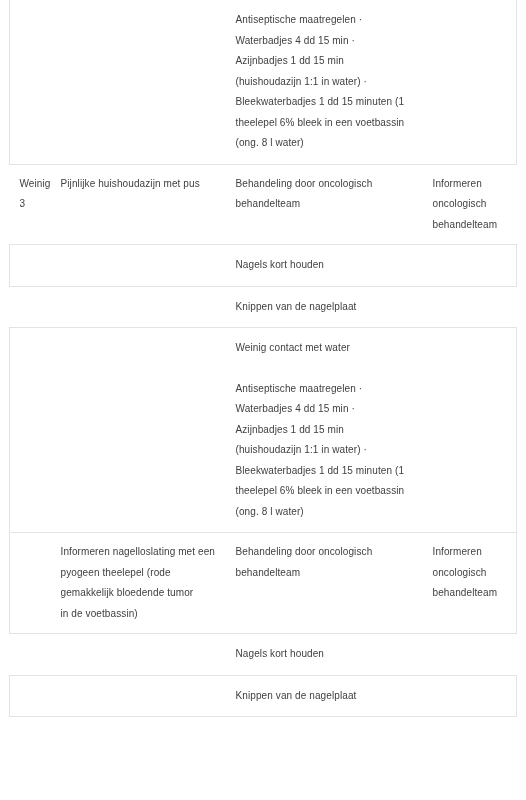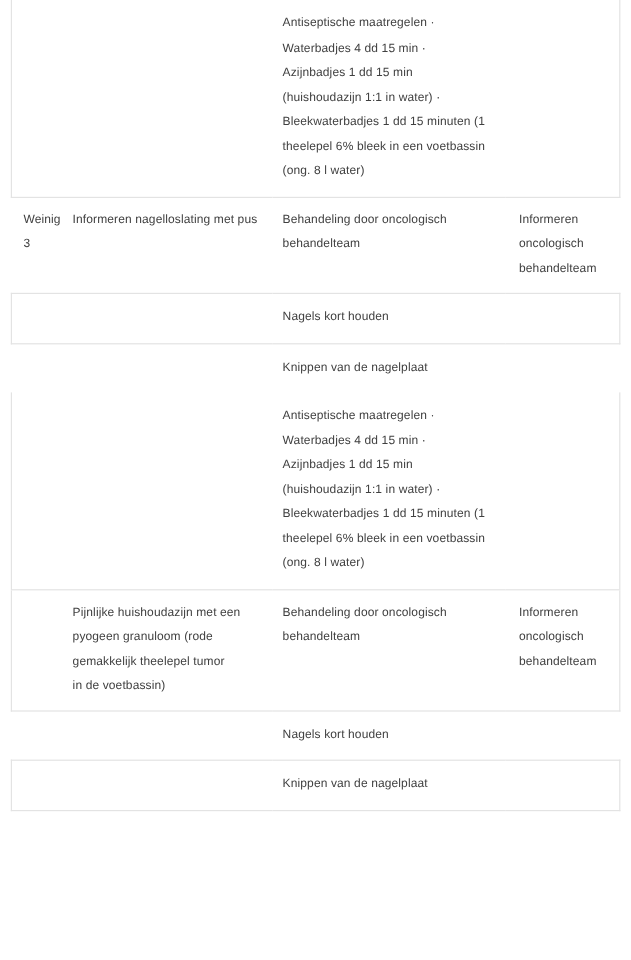--- a/index.html
+++ b/index.html
@@ -110,21 +110,21 @@
 
     <tr class="plain pad-mid">
       <td class="c-1">
         <div class="cell-inner lines">
           <div>Weinig</div>
           <div>3</div>
         </div>
       </td>
       <td class="c-2">
         <div class="cell-inner lines">
-          <div>Informeren nagelloslating met pus</div>
+          <div>Pijnlijke huishoudazijn met pus</div>
         </div>
       </td>
       <td class="c-3">
         <div class="cell-inner lines">
           <div>Behandeling door oncologisch</div>
           <div>behandelteam</div>
         </div>
       </td>
       <td class="c-4">
         <div class="cell-inner lines">
@@ -162,20 +162,36 @@
       <td class="c-3">
         <div class="cell-inner lines">
           <div>Knippen van de nagelplaat</div>
         </div>
       </td>
       <td class="c-4">
           <div class="cell-inner empty-cell"></div>
         </td>
     </tr>
 
+    <tr class="bordered open-bottom pad-short">
+      <td class="c-1">
+          <div class="cell-inner empty-cell"></div>
+        </td>
+      <td class="c-2">
+          <div class="cell-inner empty-cell"></div>
+        </td>
+      <td class="c-3">
+        <div class="cell-inner lines">
+          <div>Weinig contact met water</div>
+        </div>
+      </td>
+      <td class="c-4">
+          <div class="cell-inner empty-cell"></div>
+        </td>
+    </tr>
 
     <tr class="side-rails pad-short">
       <td class="c-1">
           <div class="cell-inner empty-cell"></div>
         </td>
       <td class="c-2">
           <div class="cell-inner empty-cell"></div>
         </td>
       <td class="c-3">
         <div class="cell-inner lines">
@@ -192,23 +208,23 @@
           <div class="cell-inner empty-cell"></div>
         </td>
     </tr>
 
     <tr class="bordered pad-mid">
       <td class="c-1">
           <div class="cell-inner empty-cell"></div>
         </td>
       <td class="c-2">
         <div class="cell-inner lines">
-          <div>Pijnlijke huishoudazijn met een</div>
-          <div>pyogeen granuloom (rode</div>
-          <div>gemakkelijk theelepel tumor</div>
+          <div>Informeren nagelloslating met een</div>
+          <div>pyogeen theelepel (rode</div>
+          <div>gemakkelijk bloedende tumor</div>
           <div>in de voetbassin)</div>
         </div>
       </td>
       <td class="c-3">
         <div class="cell-inner lines">
           <div>Behandeling door oncologisch</div>
           <div>behandelteam</div>
         </div>
       </td>
       <td class="c-4">

